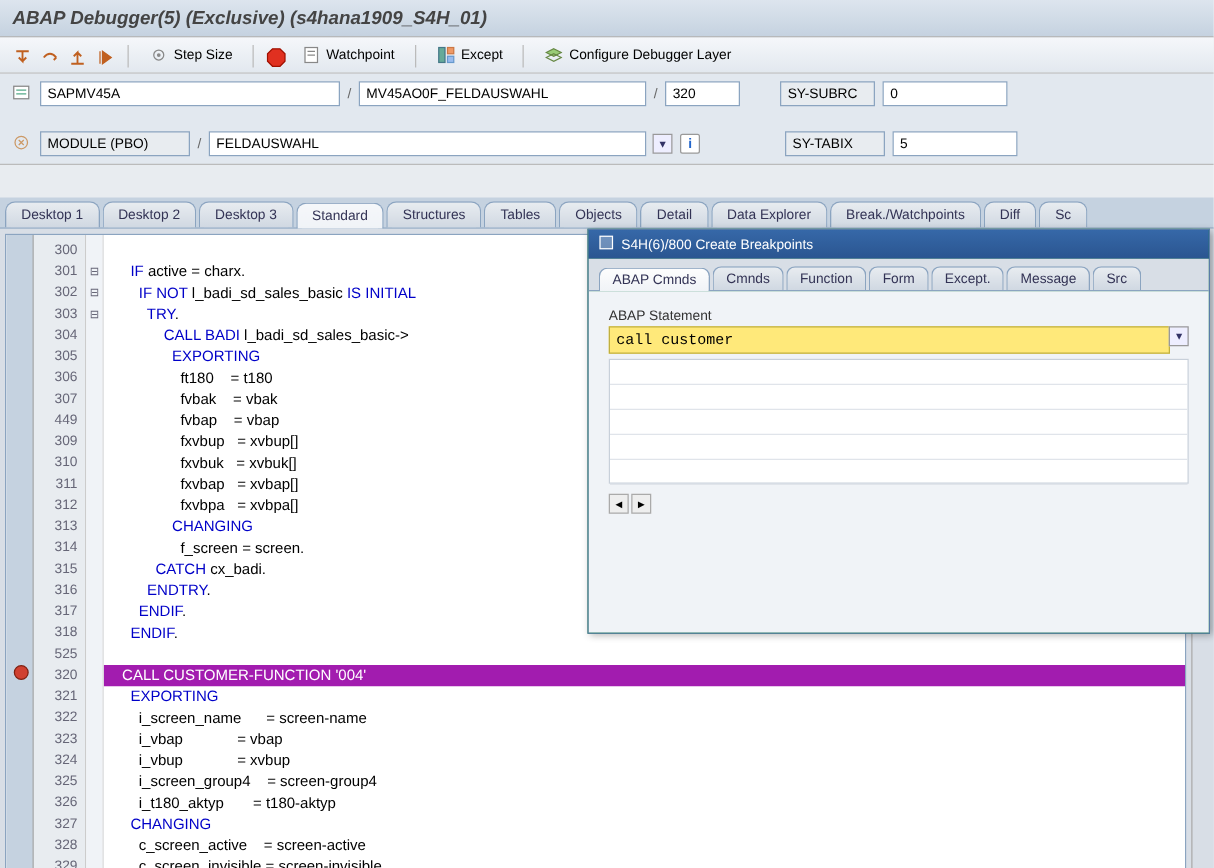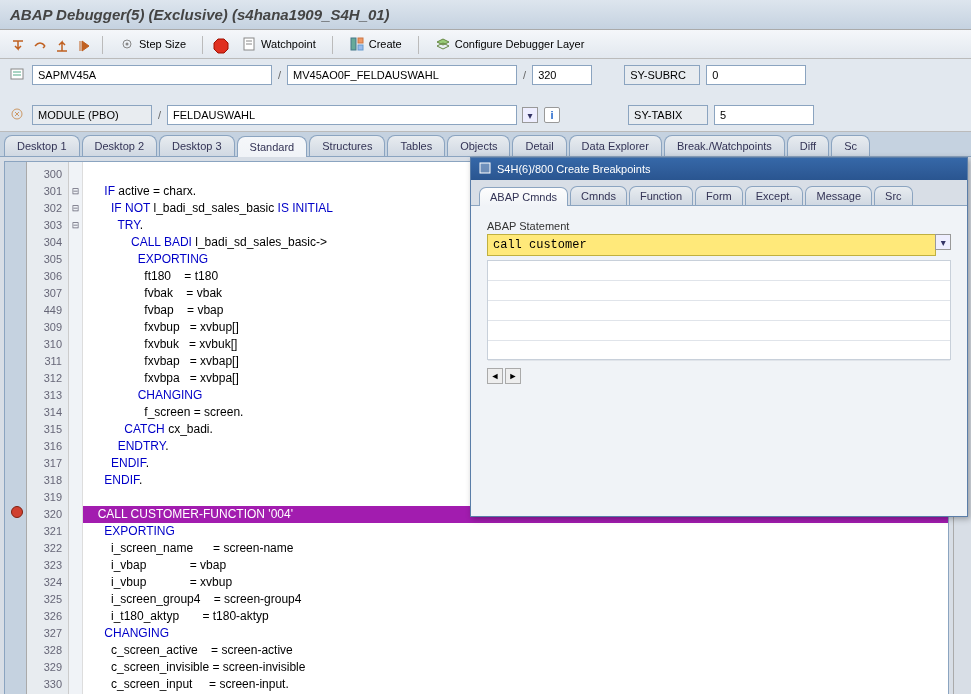--- a/index.html
+++ b/index.html
@@ -12,40 +12,40 @@
 .tb-icon { width: 16px; height: 16px; display: inline-flex; align-items: center; justify-content: center; cursor: pointer; }
 .tb-btn { display: inline-flex; align-items: center; gap: 4px; padding: 2px 6px; cursor: pointer; border-radius: 2px; }
 
 .context-bar { padding: 6px 10px; display: flex; flex-direction: column; gap: 20px; background: #e2e8ef; border-bottom: 1px solid #bbb; }
 .ctx-row { display: flex; align-items: center; gap: 6px; }
 .ctx-icon { width: 16px; height: 16px; display: inline-block; }
 .ctx-field { background: #fff; border: 1px solid #8ba4c0; padding: 2px 5px; height: 20px; font-size: 11px; }
 .ctx-field.readonly { background: #e8ecf0; }
 .slash { color: #666; }
 
-.tabs { display: flex; background: #c5d2e0; border-bottom: 1px solid #8ba4c0; padding-top: 3px; padding-left: 4px; }
+.tabs { display: flex; background: #c5d2e0; border-bottom: 1px solid #8ba4c0; padding-top: 3px; padding-left: 4px; margin-top: 26px; }
 .tab { padding: 4px 12px; background: linear-gradient(#e8ecf0, #d0d8e2); border: 1px solid #8ba4c0; border-bottom: none; margin-right: 2px; border-radius: 8px 8px 0 0; cursor: pointer; font-size: 11px; color: #335; }
 .tab.active { background: linear-gradient(#f5f7fa, #f0f3f7); font-weight: normal; position: relative; top: 1px; }
 
 .main-area { display: flex; position: relative; height: 560px; background: #d8dee6; }
 .code-panel { flex: 1; background: #fff; margin: 4px; border: 1px solid #8ba4c0; display: flex; overflow: hidden; position: relative; }
 .gutter { width: 22px; background: #c5d2e0; border-right: 1px solid #aaa; }
 .linenums { width: 42px; background: #e8ecf0; border-right: 1px solid #ccc; text-align: right; padding-top: 4px; color: #667; font-size: 11px; line-height: 17px; font-family: "Courier New", monospace; }
 .linenums div { padding-right: 6px; }
 .fold-col { width: 14px; background: #f0f3f7; border-right: 1px solid #ddd; padding-top: 4px; font-size: 9px; color: #667; line-height: 17px; text-align: center; font-family: monospace; }
 .code-lines { flex: 1; padding-top: 4px; font-family: "Courier New", monospace; font-size: 12px; line-height: 17px; white-space: pre; overflow: hidden; }
 .code-lines .line { padding-left: 8px; height: 17px; }
 .kw { color: #0000c8; }
 .str { color: #0000c8; }
 .hl-line { background: #a21caf; color: #fff; padding-left: 8px; }
 .hl-line .kw, .hl-line .str, .hl-line .txt { color: #fff; }
 
 .breakpoint-dot { position: absolute; left: 6px; width: 12px; height: 12px; background: #d04030; border-radius: 50%; border: 1px solid #802010; }
 
-.popup { position: absolute; left: 470px; top: 0; width: 498px; height: 360px; background: #15803d; border: 1px solid #5a7da8; box-shadow: 2px 2px 6px rgba(0,0,0,0.3); display: flex; flex-direction: column; }
+.popup { position: absolute; left: 470px; top: 0; width: 498px; height: 324px; background: #15803d; border: 1px solid #5a7da8; box-shadow: 2px 2px 6px rgba(0,0,0,0.3); display: flex; flex-direction: column; }
 .popup-title { background: linear-gradient(#3668a8, #2a5590); color: #fff; padding: 4px 8px; display: flex; align-items: center; gap: 6px; font-size: 11px; }
 .popup-tabs { display: flex; background: #d8dee6; border-bottom: 1px solid #8ba4c0; padding-top: 6px; padding-left: 8px; }
 .popup-tab { padding: 3px 10px; background: linear-gradient(#e8ecf0, #d0d8e2); border: 1px solid #8ba4c0; border-bottom: none; margin-right: 2px; border-radius: 7px 7px 0 0; cursor: pointer; font-size: 11px; color: #335; }
 .popup-tab.active { background: linear-gradient(#fdfdfd, #f0f3f7); position: relative; top: 1px; }
 .popup-body { flex: 1; padding: 14px 16px; background: #f0f3f7; }
 .popup-label { font-size: 11px; color: #333; margin-bottom: 2px; }
 .popup-input { width: 100%; background: #ffe97a; border: 1px solid #c0b040; padding: 3px 5px; font-size: 12px; font-family: "Courier New", monospace; }
 .popup-rows { margin-top: 4px; border: 1px solid #c8d0da; background: #fff; height: 100px; }
 .popup-rows .r { height: 20px; border-bottom: 1px solid #e0e4ea; }
 .popup-nav { margin-top: 8px; display: flex; gap: 2px; }
@@ -109,21 +109,21 @@
   </span>
   <span class="sep"></span>
   <span class="tb-btn">
     <span class="tb-icon">
         <svg width="14" height="14">
           <rect x="1" y="1" width="5" height="12" fill="#6a9" stroke="#478"></rect>
           <rect x="8" y="1" width="5" height="5" fill="#e96" stroke="#c74"></rect>
           <rect x="8" y="8" width="5" height="5" fill="#9be" stroke="#69c"></rect>
         </svg>
       </span>
-    <span>Create</span>
+    <span>Except</span>
   </span>
   <span class="sep"></span>
   <span class="tb-btn">
     <span class="tb-icon">
         <svg width="14" height="14">
           <polygon points="7,2 13,5 7,8 1,5" fill="#9c7" stroke="#684"></polygon>
           <polygon points="7,6 13,9 7,12 1,9" fill="none" stroke="#684"></polygon>
         </svg>
       </span>
     <span>Configure Debugger Layer</span>
@@ -195,21 +195,21 @@
         <div>309</div>
         <div>310</div>
         <div>311</div>
         <div>312</div>
         <div>313</div>
         <div>314</div>
         <div>315</div>
         <div>316</div>
         <div>317</div>
         <div>318</div>
-        <div>319</div>
+        <div>525</div>
         <div>320</div>
         <div>321</div>
         <div>322</div>
         <div>323</div>
         <div>324</div>
         <div>325</div>
         <div>326</div>
         <div>327</div>
         <div>328</div>
         <div>329</div>

